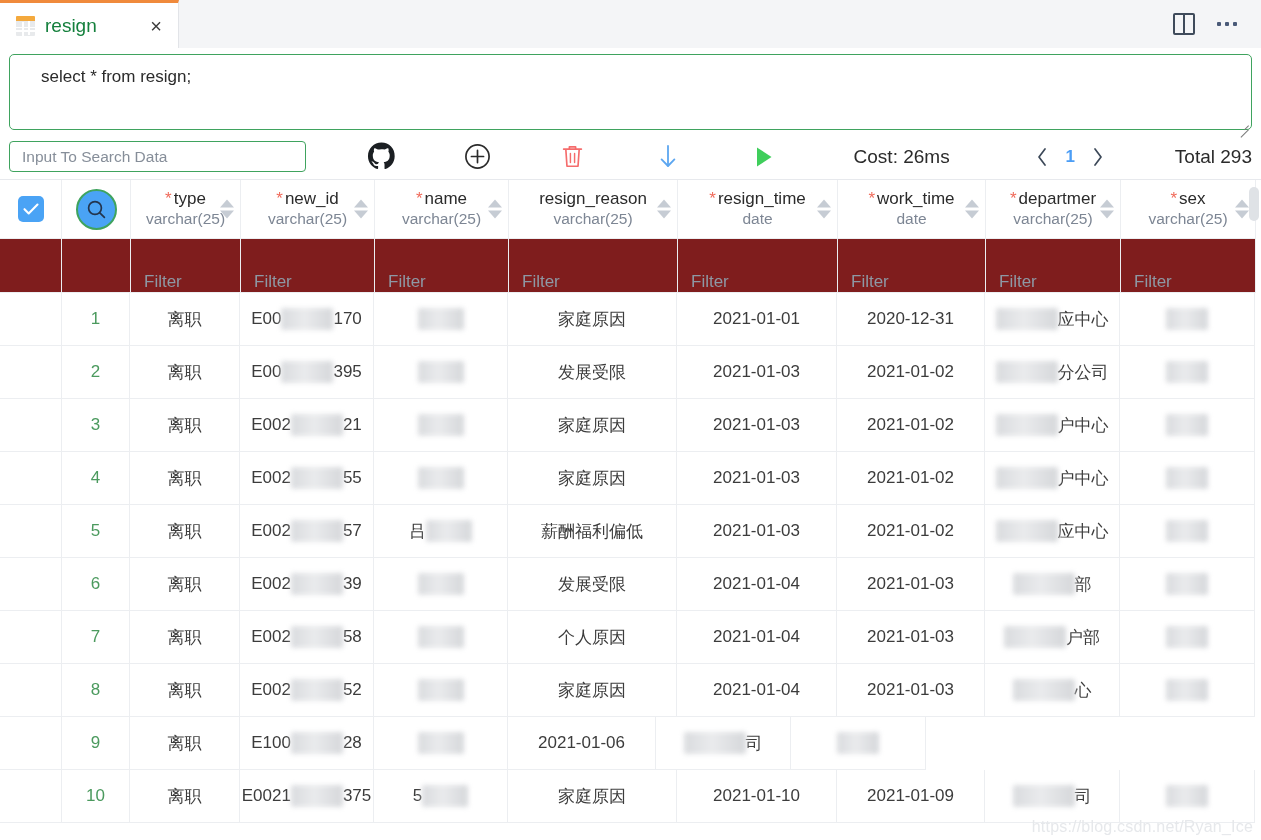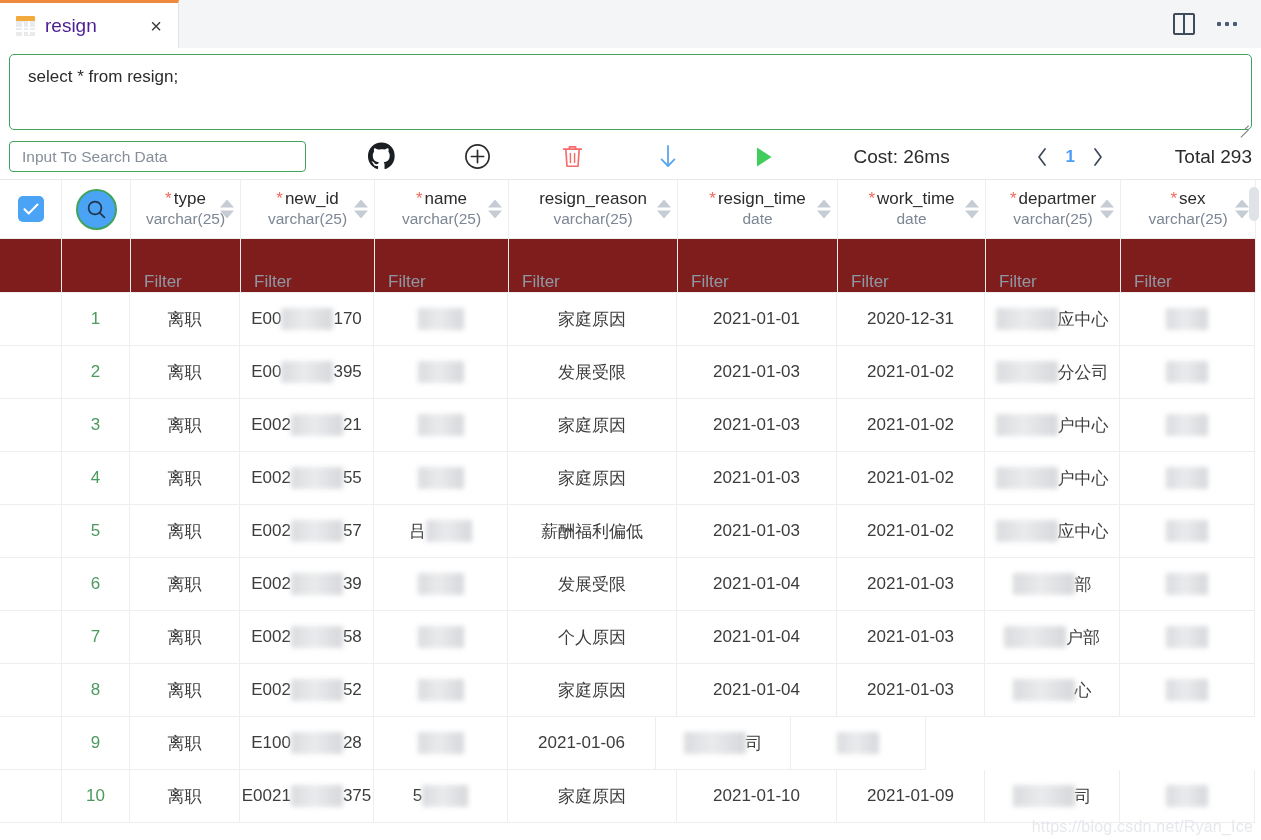--- a/index.html
+++ b/index.html
@@ -55,21 +55,21 @@
   .tab-icon .grid:before { left:0; top:4.5px; width:19px; height:1.6px; }
   .tab-icon .grid:after  { left:6.2px; top:0; width:1.6px; height:14px; }
   .tab-icon .gridv2 {
     position:absolute; left:12.4px; top:5px; width:1.6px; height:14px; background:#fff;
   }
   .tab-icon .gridh2 {
     position:absolute; left:0; top:14px; width:19px; height:1.6px; background:#fff;
   }
   .tab-title {
     font-size: 19px;
-    color: #4c1d95;
+    color: #15803d;
     white-space: nowrap;
     flex: 1;
   }
   .tab-close {
     font-size: 20px;
     color: #3c3c3c;
     line-height: 1;
     cursor: pointer;
     padding: 2px 4px;
     font-weight: 300;
@@ -97,21 +97,21 @@
   
   .editor-wrap {
     padding: 6px 9px 0 9px;
   }
   .sql-editor {
     width: 100%;
     height: 76px;
     border: 1.5px solid #3fa35e;
     border-radius: 5px;
     box-sizing: border-box;
-    padding: 12px 18px;
+    padding: 12px 31px;
     font-size: 17px;
     color: #2b2b2b;
     font-family: "Liberation Sans", sans-serif;
     resize: none;
     outline: none;
     background: #fff;
     position: relative;
   }
   .editor-box { position: relative; }
   .resize-grip {

